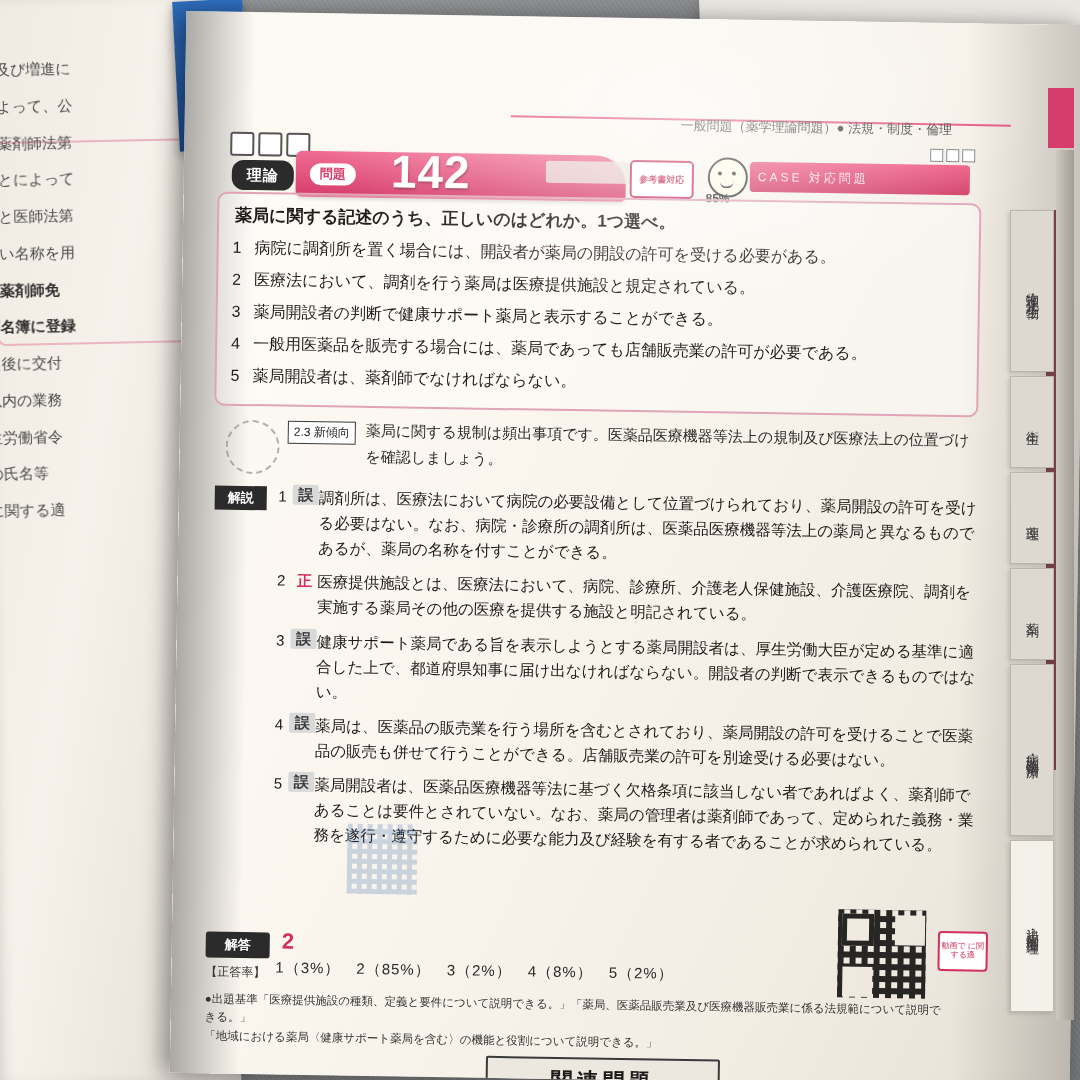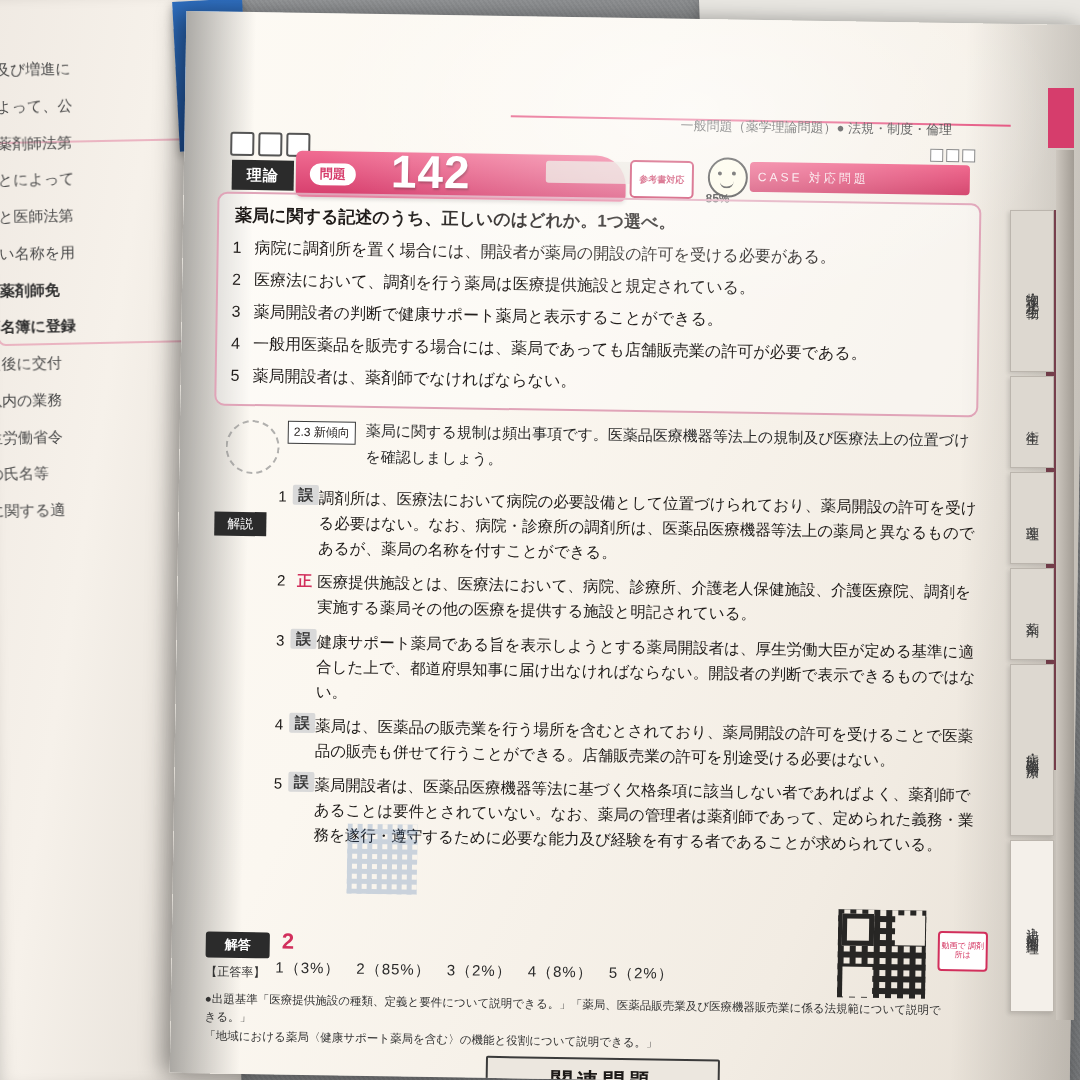--- a/index.html
+++ b/index.html
@@ -95,21 +95,21 @@
 
   .qhead{
     position:absolute;left:20px;top:80px;width:760px;height:60px;
   }
   .checkboxes{
     position:absolute;left:0;top:0;display:flex;gap:4px;
   }
   .cb{width:20px;height:20px;border:2px solid #555;border-radius:3px;background:#fff;}
   .qtag{
     position:absolute;left:2px;top:28px;width:62px;height:30px;background:#2b2b2b;color:#fff;
-    font-size:15px;font-weight:bold;border-radius:0;display:flex;align-items:center;justify-content:center;
+    font-size:15px;font-weight:bold;border-radius:12px;display:flex;align-items:center;justify-content:center;
     letter-spacing:1px;
   }
   .qbanner{
     position:absolute;left:66px;top:18px;width:330px;height:46px;
     background:linear-gradient(180deg,#ef5b86,#d8days);
     background:linear-gradient(180deg,#f06c92,#d63d6c);
     border-radius:6px 30px 6px 6px;
     box-shadow:0 2px 4px rgba(0,0,0,.2);
   }
   .qlabel{
@@ -165,22 +165,22 @@
     border:2px dashed #8a8a8a;opacity:.65;
   }
   .tag-new{
     position:absolute;left:62px;top:0px;border:1px solid #3b3b3b;font-size:12px;padding:2px 5px;background:#fff;
   }
   .hint-txt{position:absolute;left:140px;top:0px;font-size:15px;color:#2b2b2b;white-space:nowrap;}
   .hint-txt2{position:absolute;left:140px;top:26px;font-size:15px;color:#2b2b2b;white-space:nowrap;}
 
   
   .exp-tag{
-    position:absolute;left:10px;top:460px;width:52px;height:24px;background:#2b2b2b;color:#fff;
-    font-size:13px;font-weight:normal;display:flex;align-items:center;justify-content:center;border-radius:0;
+    position:absolute;left:10px;top:434px;width:52px;height:24px;background:#2b2b2b;color:#fff;
+    font-size:13px;font-weight:bold;display:flex;align-items:center;justify-content:center;border-radius:0;
   }
   .exp{
     position:absolute;left:60px;top:432px;width:716px;font-size:15.5px;line-height:1.62;color:#1d1a18;
   }
   .erow{display:flex;margin-bottom:9px;}
   .enum{width:22px;flex:none;text-align:right;padding-right:6px;font-size:15px;}
   .emark{width:26px;flex:none;font-weight:bold;font-size:15px;}
   .emark.wrong{color:#3a3a3a;background:#d9d9d9;border-radius:2px;text-align:center;height:20px;line-height:20px;}
   .emark.right{color:#d22f5c;text-align:center;}
   .etxt{flex:1;}
@@ -389,21 +389,21 @@
       <div class="ans-val">2</div>
       <div class="rate-lab">【正答率】</div>
       <div class="rates">1（3%）　2（85%）　3（2%）　4（8%）　5（2%）</div>
       <div class="crit">
         <div>●出題基準「医療提供施設の種類、定義と要件について説明できる。」「薬局、医薬品販売業及び医療機器販売業に係る法規範について説明できる。」</div>
         <div>「地域における薬局〈健康サポート薬局を含む〉の機能と役割について説明できる。」</div>
       </div>
 
       <div class="qr"></div>
       <div class="qr-badge">動画で
-調剤所は</div>
+に関する適</div>
 
       <div class="related">関連問題</div>
       <div class="q1">問1</div>
 
     </div>
 
     <div class="glare"></div>
   </div>
 
   <div class="tab-red"></div>

